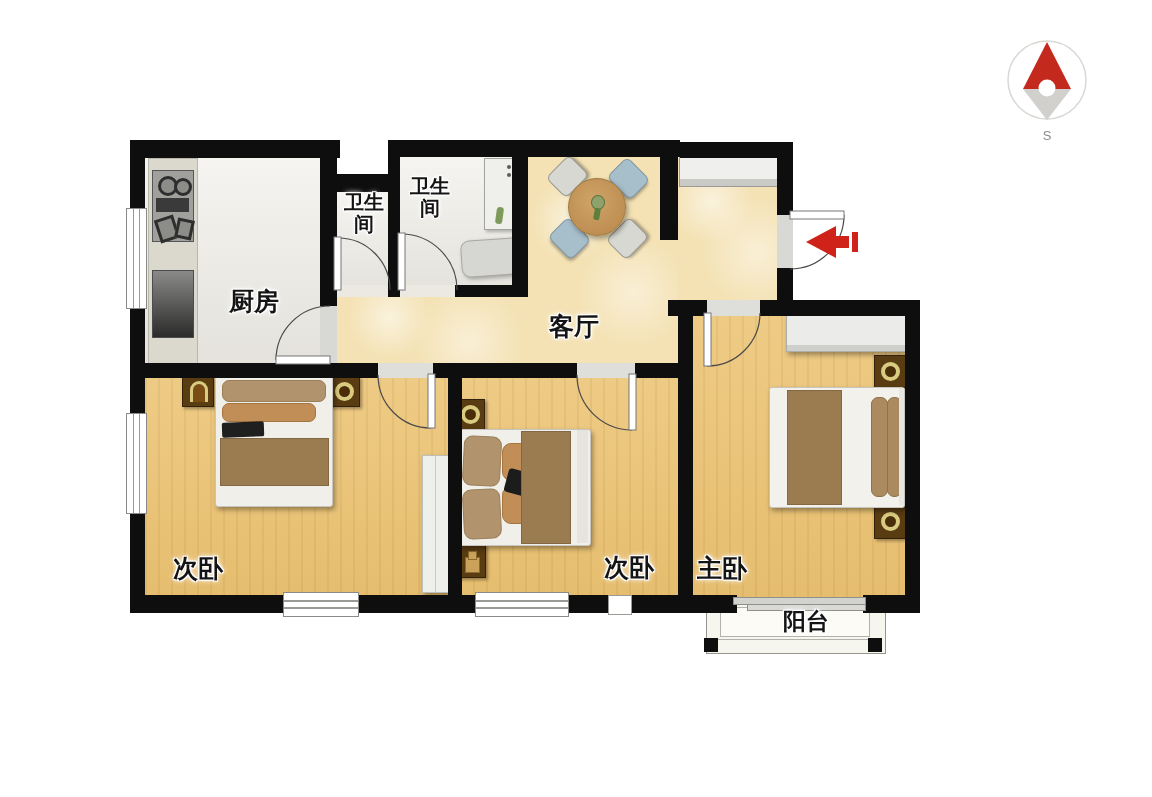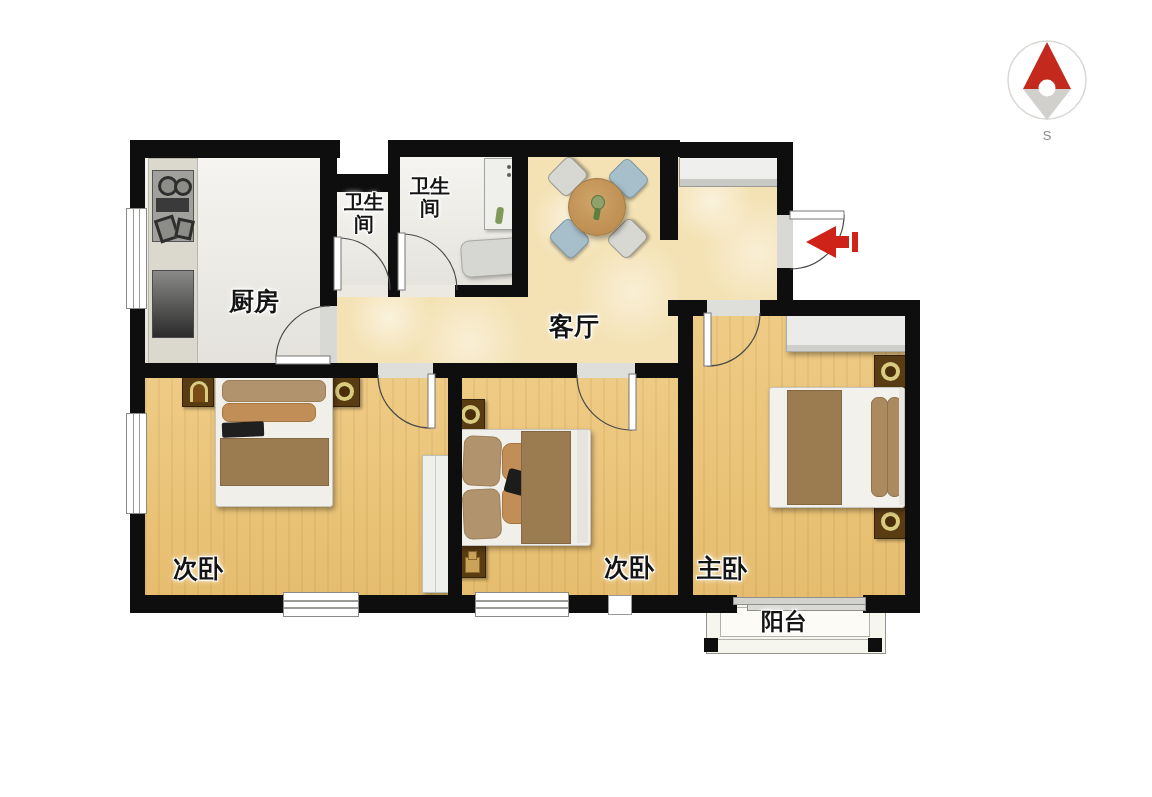--- a/index.html
+++ b/index.html
@@ -219,15 +219,15 @@
     </g>
   </svg>
 
   <div class="lbl" style="left:254px;top:301px;font-size:25px;">厨房</div>
   <div class="lbl2" style="left:340px;top:192px;width:48px;font-size:20px;">卫生间</div>
   <div class="lbl2" style="left:406px;top:176px;width:48px;font-size:20px;">卫生间</div>
   <div class="lbl" style="left:574px;top:326px;font-size:25px;">客厅</div>
   <div class="lbl" style="left:198px;top:568px;font-size:25px;">次卧</div>
   <div class="lbl" style="left:629px;top:567px;font-size:25px;">次卧</div>
   <div class="lbl" style="left:722px;top:568px;font-size:25px;">主卧</div>
-  <div class="lbl" style="left:784px;top:621px;font-size:23px;">阳台</div>
+  <div class="lbl" style="left:806px;top:621px;font-size:23px;">阳台</div>
 
 </div>
 
 </body></html>

